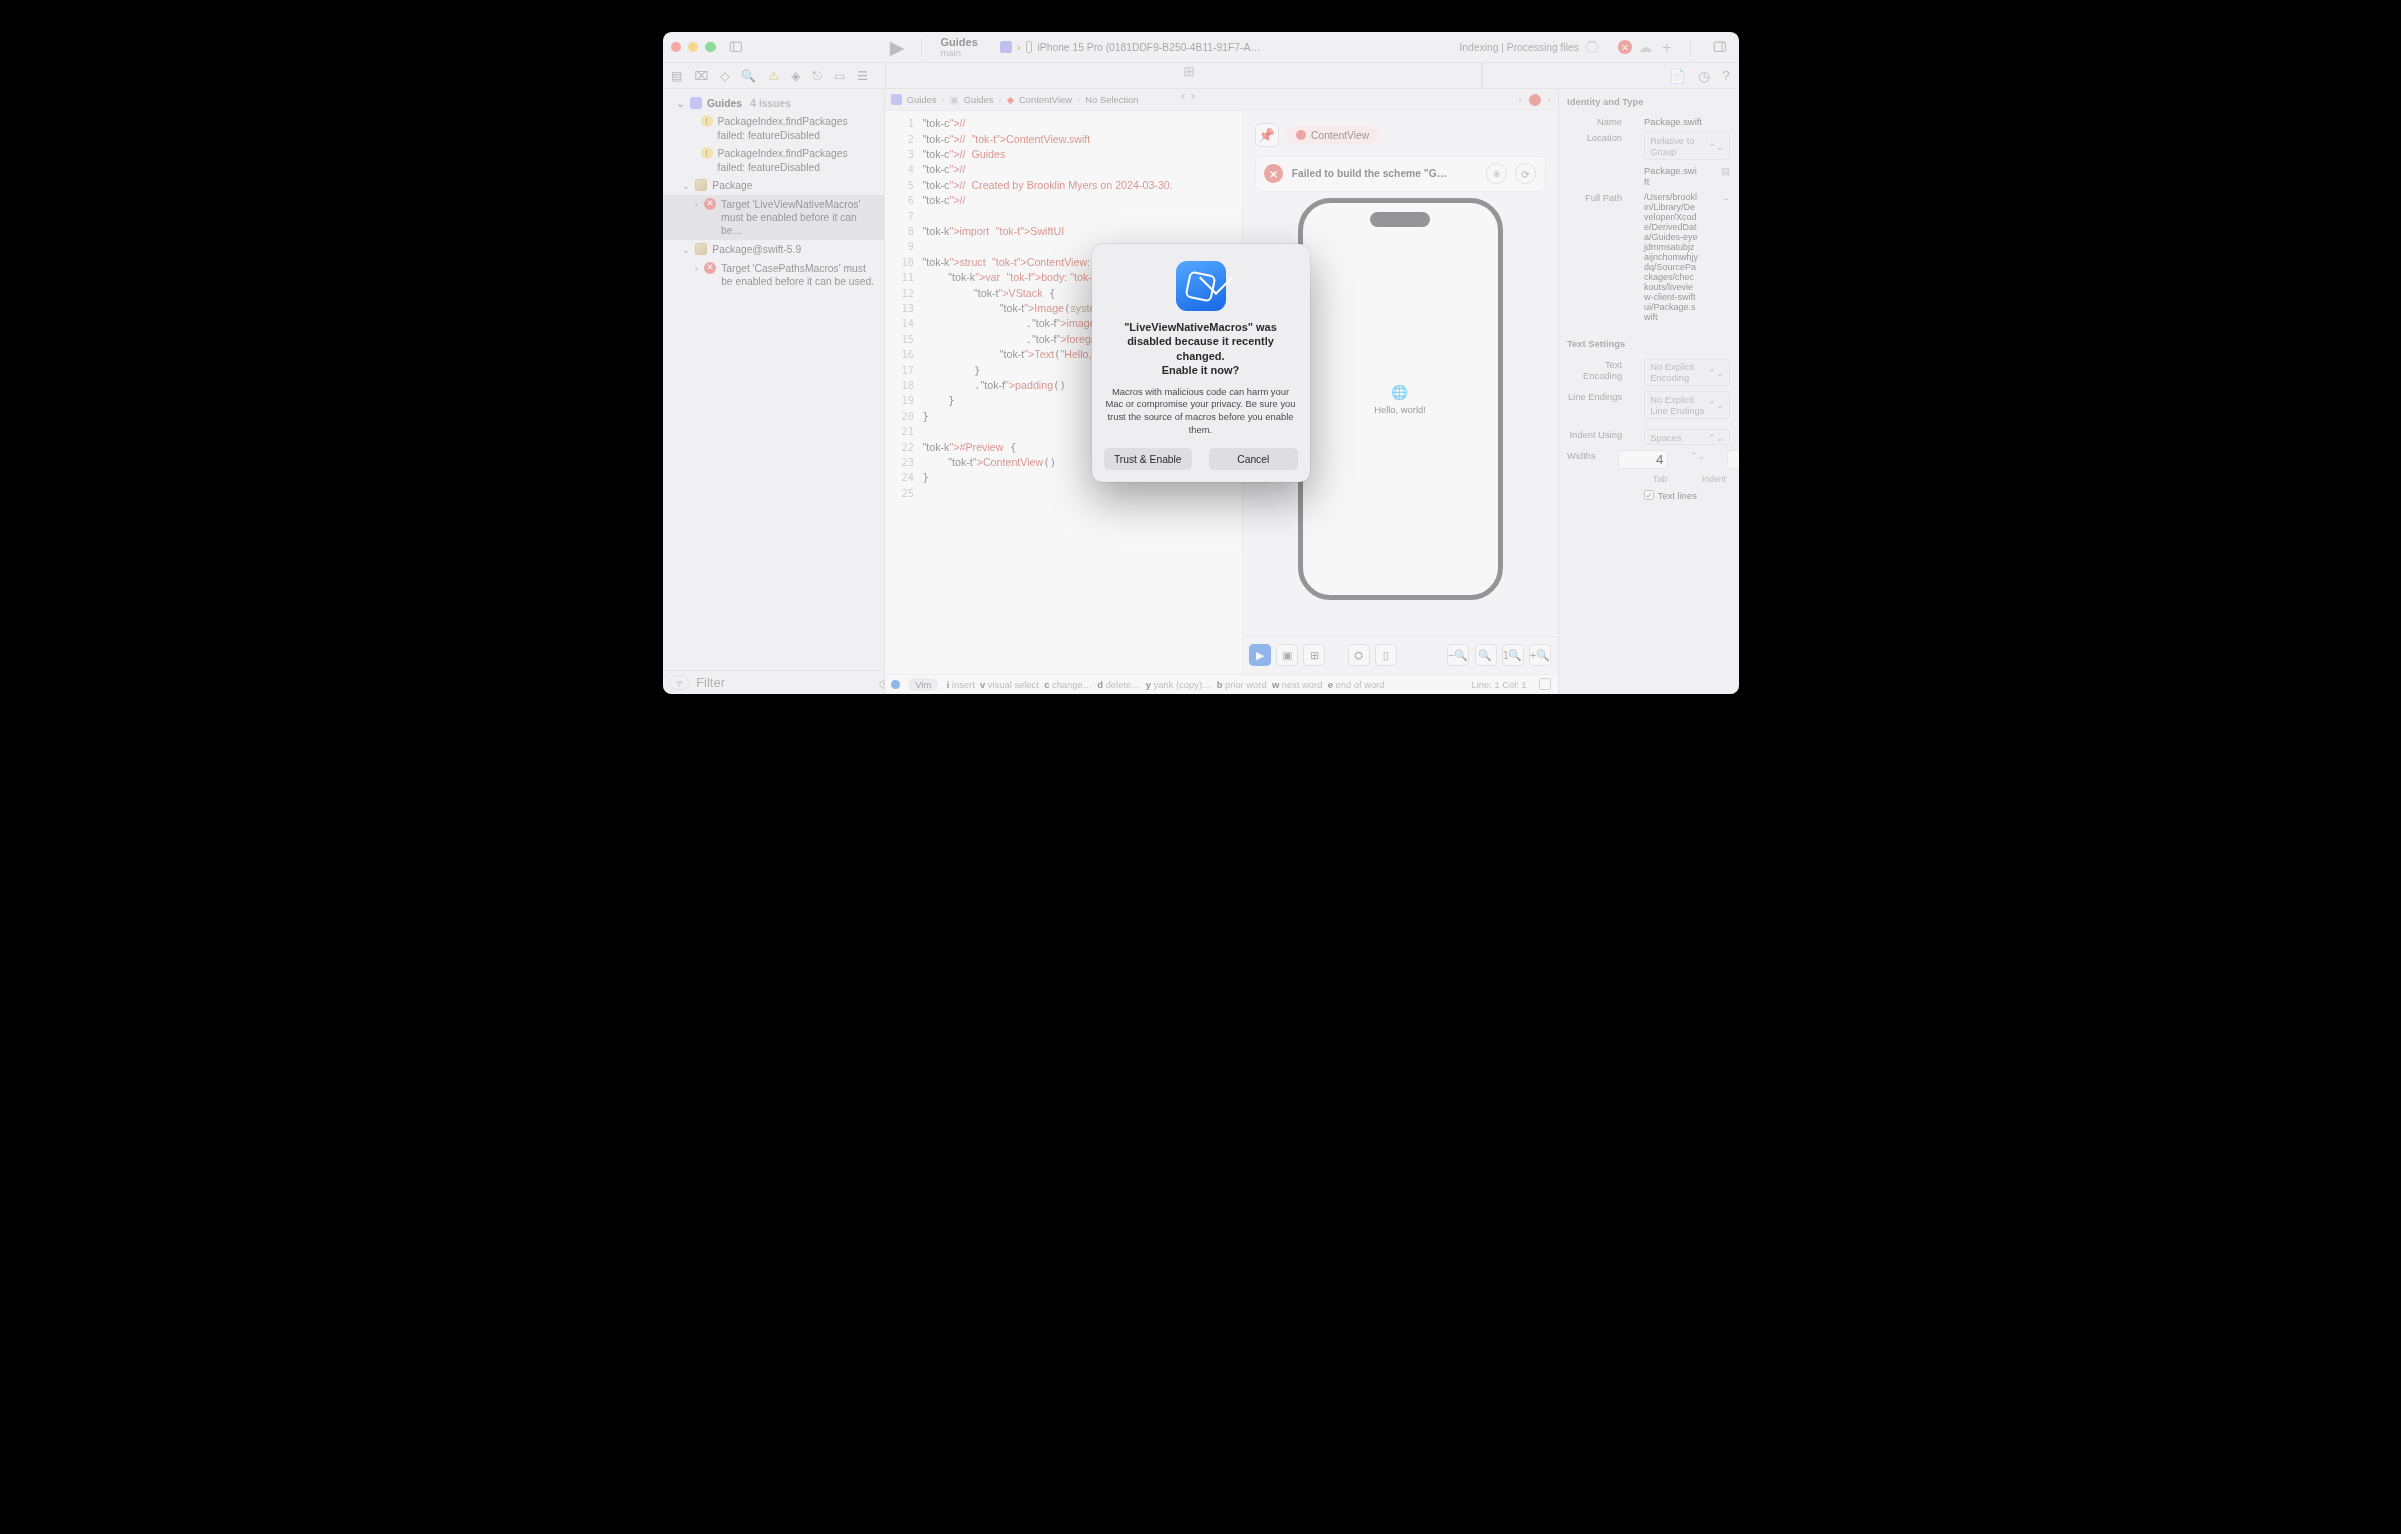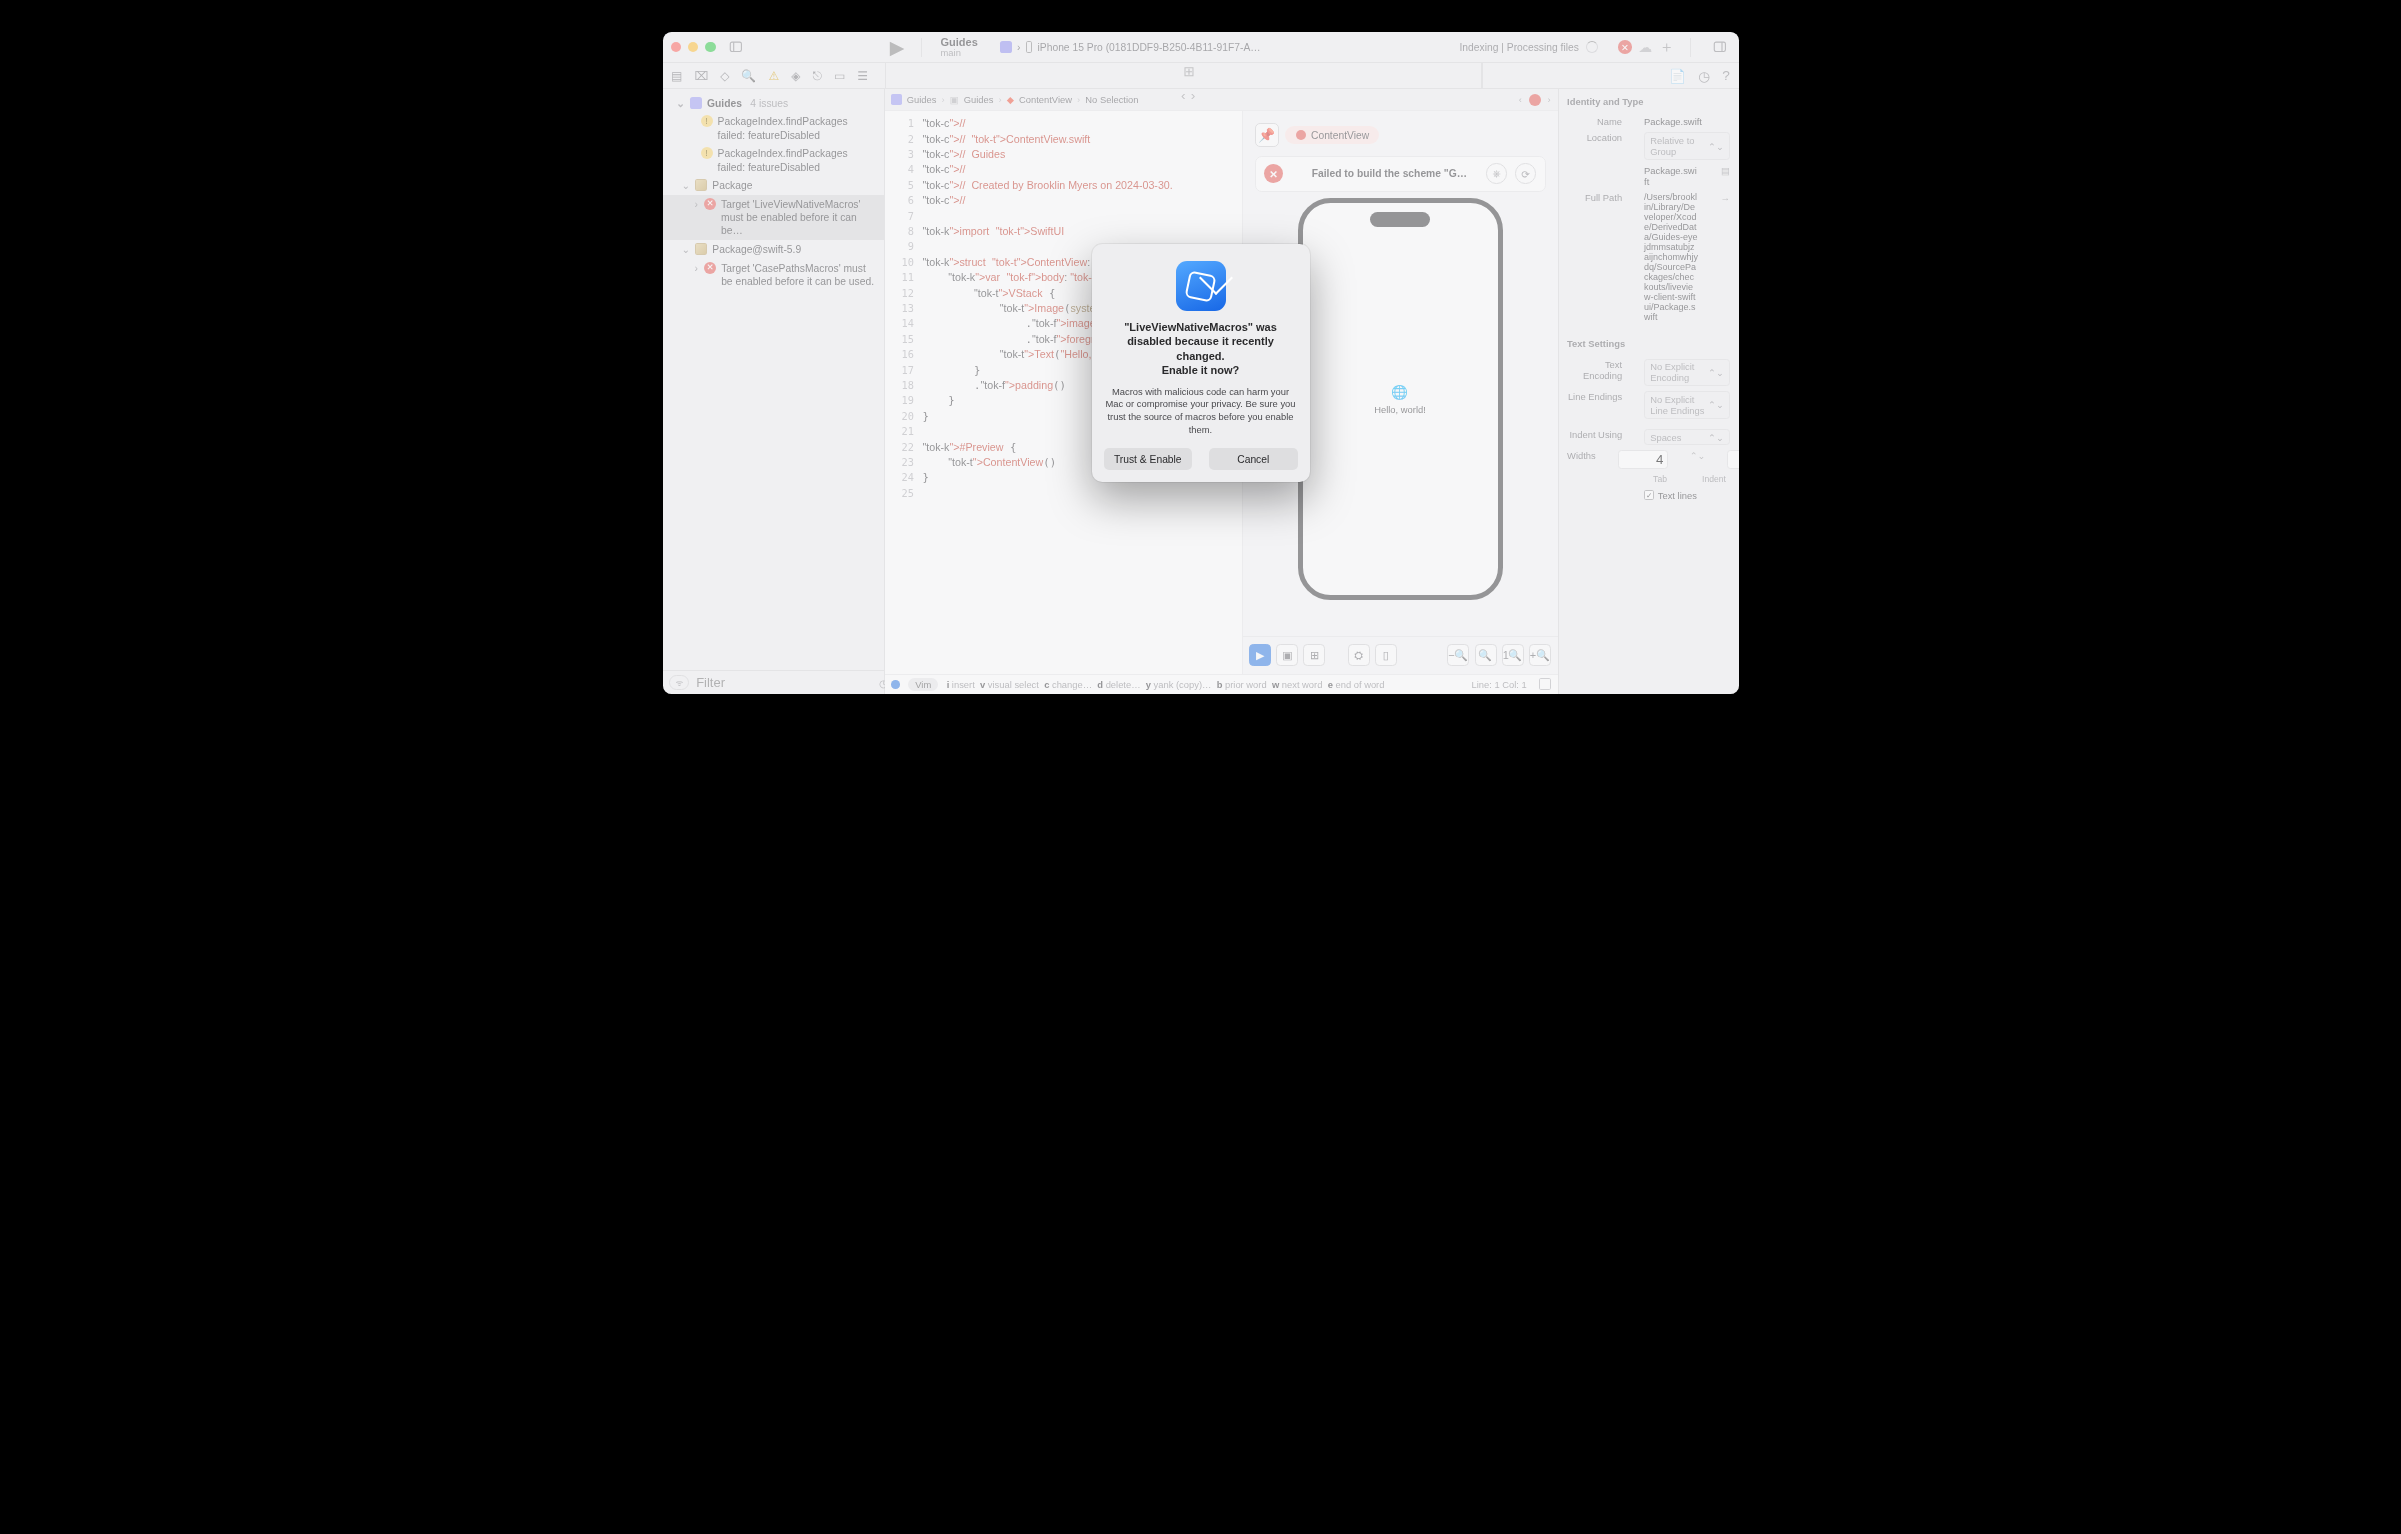--- a/index.html
+++ b/index.html
@@ -41,21 +41,21 @@
 .toolbar2 .nav-arrows{display:flex;gap:5.1px;color:#9a9a9d;margin-left:5.1px;}
 .toolbar2 .right-icons{ width:257px; display:flex; align-items:center; gap:12px; padding-right:8.6px; justify-content:flex-end; color:#8a8a8e; height:100%; border-left:0.9px solid #d9d9da;}
 .toolbar2 .right-icons .grp{display:flex;gap:12px;}
 
 
 .main { flex:1; display:flex; overflow:hidden;}
 .sidebar { width:222px; border-right:0.9px solid #d9d9da; display:flex; flex-direction:column; font-size:10.3px; color:#3b3b3e;}
 .sb-body{flex:1; overflow:auto; padding:5.1px 0;}
 .sb-row{display:flex; align-items:flex-start; gap:5.1px; padding:2.6px 6.8px 2.6px 13.7px; line-height:1.3;}
 .sb-row.header{font-weight:600;}
-.sb-row .cnt{color:#8a8a8e; font-weight:400; margin-left:3.4px;}
+.sb-row .cnt{color:#8a8a8e; font-weight:700; margin-left:3.4px;}
 .sb-row.sub{padding-left:38px;}
 .sb-row.sub2{padding-left:51px;}
 .sb-row.sel{background:#d9d9db;}
 .sb-row .disc{color:#8a8a8e; width:8.6px;}
 .sb-row .app-square{width:12px;height:12px;border-radius:2.6px;background:#9b9bf4;flex-shrink:0;}
 .sb-row .warn-sm{width:12px;height:12px;border-radius:50%;background:#f7d36b;color:#6a5300;display:flex;align-items:center;justify-content:center;font-size:8.6px;flex-shrink:0;}
 .sb-row .err-sm{width:12px;height:12px;border-radius:50%;background:#e65b55;color:#fff;display:flex;align-items:center;justify-content:center;font-size:8.6px;flex-shrink:0;}
 .sb-row .pkg-ico{width:12px;height:12px;border:0.9px solid #bfa46a;border-radius:1.7px;flex-shrink:0;background:linear-gradient(135deg,#e2cd96,#c6a965);}
 .sb-footer{height:24px;border-top:0.9px solid #d9d9da; display:flex; align-items:center; padding:0 6.8px; gap:6.8px; color:#8a8a8e;}
 .sb-footer input{border:none;background:transparent;font-size:13px;color:#555;flex:1;outline:none;}
@@ -75,21 +75,21 @@
 .tok-p{color:#8b6e3c;}
 
 .preview-pane{width:316px; border-left:0.9px solid #e8e8ea; display:flex; flex-direction:column; background:#f7f7f8;}
 .pv-top{padding:12px 12px 6.8px;display:flex;flex-direction:column;gap:8.6px;}
 .pv-pin-row{display:flex;gap:6.8px;align-items:center;}
 .pinbox{width:24px;height:24px;border:0.9px solid #d0d0d2;border-radius:5.1px;display:flex;align-items:center;justify-content:center;color:#7a7a7e;background:#fff;}
 .pv-chip{display:flex;align-items:center;gap:5.1px;background:#ffe7e5;border-radius:12px;padding:3.4px 10.3px;font-size:10.3px;color:#414144;}
 .pv-chip .dot{width:10.3px;height:10.3px;border-radius:50%;background:#e65b55;}
 .pv-err{display:flex;align-items:center;gap:8.6px;background:#fff;border:0.9px solid #e6e6e8;border-radius:6.8px;padding:6.8px 8.6px;font-size:10.3px;color:#3b3b3e;}
 .pv-err .big-err{width:19px;height:19px;border-radius:50%;background:#e65b55;color:#fff;display:flex;align-items:center;justify-content:center;font-weight:700;}
-.pv-err .txt{flex:1;font-weight:600;margin-left:20px;}
+.pv-err .txt{flex:1;font-weight:600;}
 .pv-err .mini{width:20.5px;height:20.5px;border-radius:50%;border:0.9px solid #d0d0d2;display:flex;align-items:center;justify-content:center;color:#8a8a8e;}
 
 .device-frame{flex:1;display:flex;align-items:flex-start;justify-content:center;padding:0 20.5px 8.6px;}
 .phone{width:205px;height:402px;border:5.1px solid #3a3a3c;border-radius:32.5px;position:relative;background:#fff;display:flex;align-items:center;justify-content:center;}
 .phone .island{position:absolute;top:8.6px;left:50%;transform:translateX(-50%);width:60px;height:15.4px;background:#3a3a3c;border-radius:8.6px;}
 .hello{display:flex;flex-direction:column;align-items:center;gap:3.4px;color:#3b3b3e;font-size:9.4px;}
 .hello .globe{font-size:13.7px;color:#3a7ae0;}
 
 .pv-bottom{height:38px;border-top:0.9px solid #e6e6e8;display:flex;align-items:center;padding:0 6.8px;gap:5.1px;}
 .pv-btn{width:22px;height:22px;border:0.9px solid #d0d0d2;border-radius:4.3px;display:flex;align-items:center;justify-content:center;background:#fff;color:#6a6a6e;font-size:11px;}

